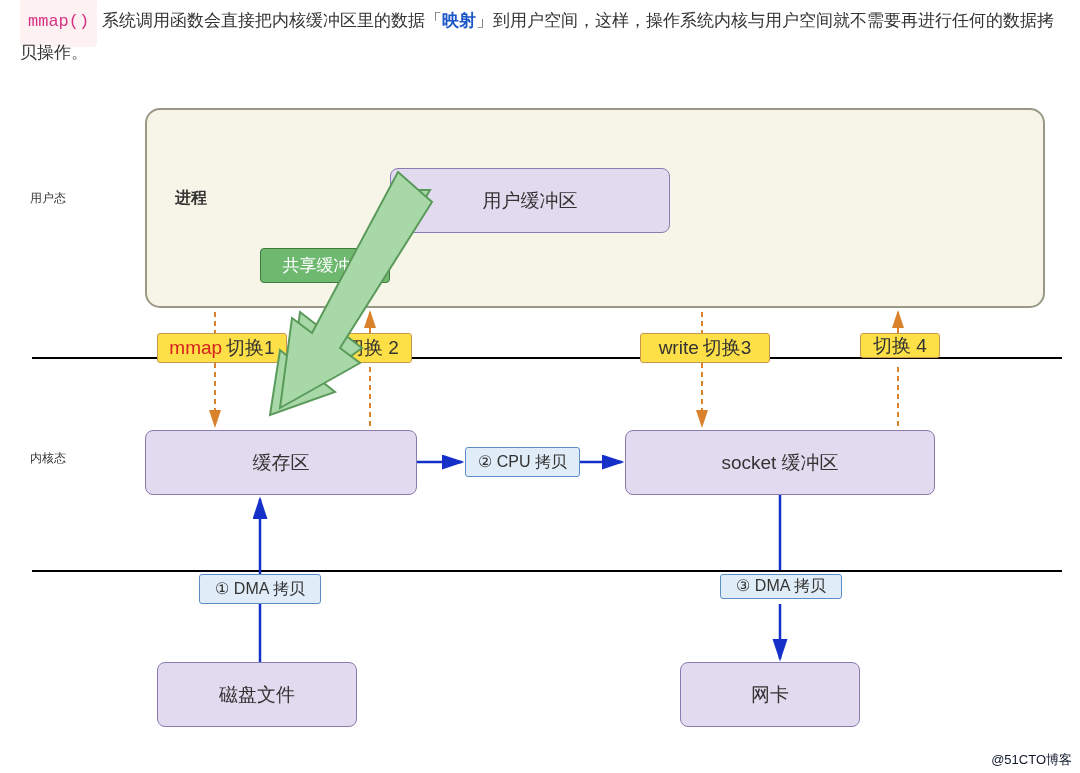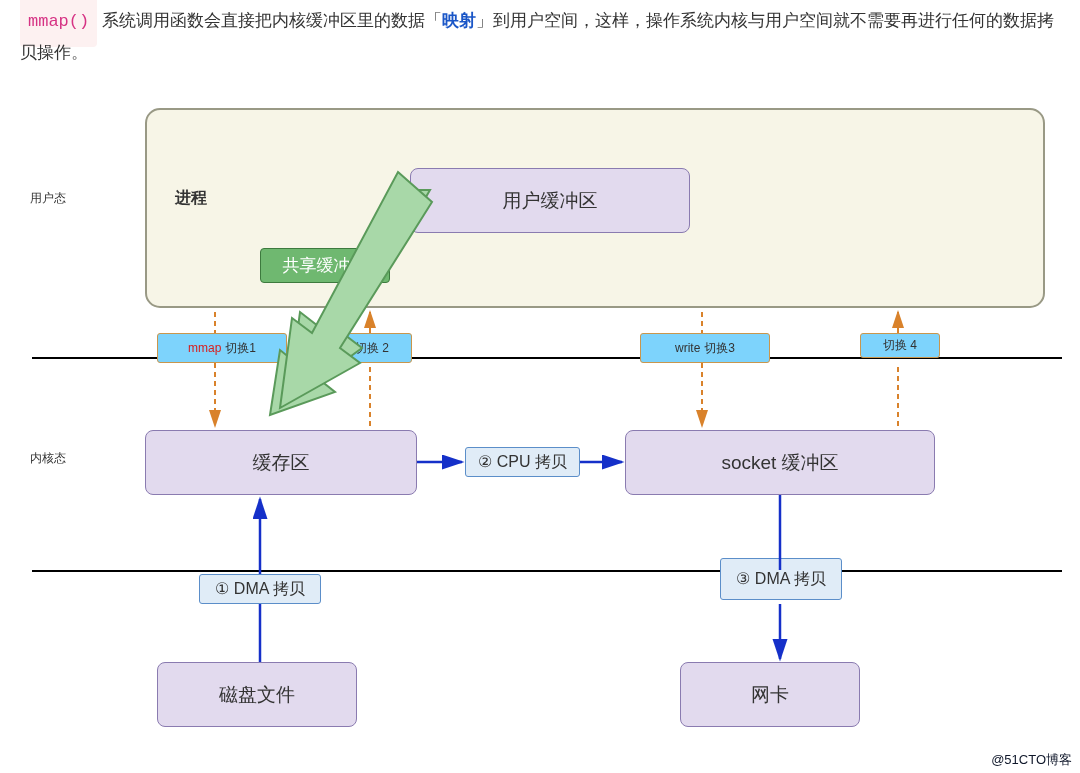--- a/index.html
+++ b/index.html
@@ -68,23 +68,23 @@
       background: #e2daee;
       border-color: #8a7bb0;
       font-size: 19px;
     }
     .green-box {
       background: #6fb870;
       border-color: #3d7a3e;
       color: #fff;
     }
     .orange-box {
-      background: #7dd3fc;
+      background: #fde047;
       border-color: #c9964c;
-      font-size: 12px;
+      font-size: 19px;
       border-radius: 3px;
     }
     .blue-box {
       background: #e0ecf7;
       border-color: #5b8ec9;
       font-size: 16px;
       border-radius: 3px;
     }
     .red-text { color: #d62020; }
     .hline {
@@ -117,21 +117,21 @@
   <span class="code-inline">mmap()</span>
   <span>系统调用函数会直接把内核缓冲区里的数据「</span><span class="bold-blue">映射</span><span>」到用户空间，这样，操作系统内核与用户空间就不需要再进行任何的数据拷贝操作。</span>
 </div>
 
 <div class="diagram">
 
   <div class="user-container"></div>
   <div class="label-side" style="top:110px;left:30px">用户态</div>
   <div class="process-label">进程</div>
 
-  <div class="box purple-box" style="left:410px;top:88px;width:280px;height:65px">用户缓冲区</div>
+  <div class="box purple-box" style="left:390px;top:88px;width:280px;height:65px">用户缓冲区</div>
   <div class="box green-box" style="left:260px;top:168px;width:130px;height:35px;border-radius:4px;font-size:17px">共享缓冲区</div>
 
   <div class="hline" style="top:277px"></div>
 
   <div class="box orange-box" style="left:157px;top:253px;width:130px;height:30px;display:flex;gap:4px">
     <span class="red-text">mmap</span>
     <span>切换1</span>
   </div>
   <div class="box orange-box" style="left:332px;top:253px;width:80px;height:30px">切换 2</div>
   <div class="box orange-box" style="left:640px;top:253px;width:130px;height:30px;display:flex;gap:4px">
@@ -140,21 +140,21 @@
   </div>
   <div class="box orange-box" style="left:860px;top:253px;width:80px;height:25px">切换 4</div>
 
   <div class="label-side" style="top:370px;left:30px">内核态</div>
   <div class="box purple-box" style="left:145px;top:350px;width:272px;height:65px">缓存区</div>
   <div class="box purple-box" style="left:625px;top:350px;width:310px;height:65px">socket 缓冲区</div>
   <div class="box blue-box" style="left:465px;top:367px;width:115px;height:30px">② CPU 拷贝</div>
 
   <div class="hline" style="top:490px"></div>
   <div class="box blue-box" style="left:199px;top:494px;width:122px;height:30px">① DMA 拷贝</div>
-  <div class="box blue-box" style="left:720px;top:478px;width:122px;height:42px">③ DMA 拷贝</div>
+  <div class="box blue-box" style="left:720px;top:494px;width:122px;height:25px">③ DMA 拷贝</div>
 
   <div class="box purple-box" style="left:157px;top:582px;width:200px;height:65px">磁盘文件</div>
   <div class="box purple-box" style="left:680px;top:582px;width:180px;height:65px">网卡</div>
 
   <svg class="arrows">
     <defs>
       <marker id="ab" markerWidth="10" markerHeight="10" refX="8" refY="3" orient="auto">
           <path d="M0,0 L0,6 L9,3 z" fill="#1530c9"></path>
         </marker>
       <marker id="ao" markerWidth="10" markerHeight="10" refX="8" refY="3" orient="auto">

